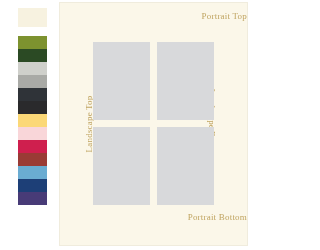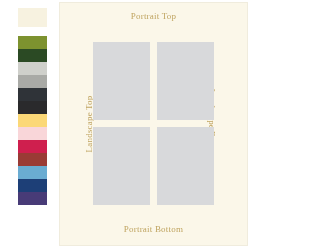--- a/index.html
+++ b/index.html
@@ -51,31 +51,31 @@
   }
 
   
   .edge-label {
     position: absolute;
     color: #c0a562;
     font-family: "Liberation Serif", "DejaVu Serif", serif;
     font-size: 9px;
     line-height: 11px;
     letter-spacing: 0.2px;
-    text-align: center;
+    text-align: right;
     white-space: nowrap;
     user-select: none;
   }
   #label-portrait-top {
     top: 8px;
     left: 0;
     width: 187px;
   }
   #label-portrait-bottom {
-    bottom: 10px;
+    bottom: 22px;
     left: 0;
     width: 187px;
   }
   .side-label {
     position: absolute;
     top: 50%;
     color: #c0a562;
     font-family: "Liberation Serif", "DejaVu Serif", serif;
     font-size: 9px;
     line-height: 11px;

